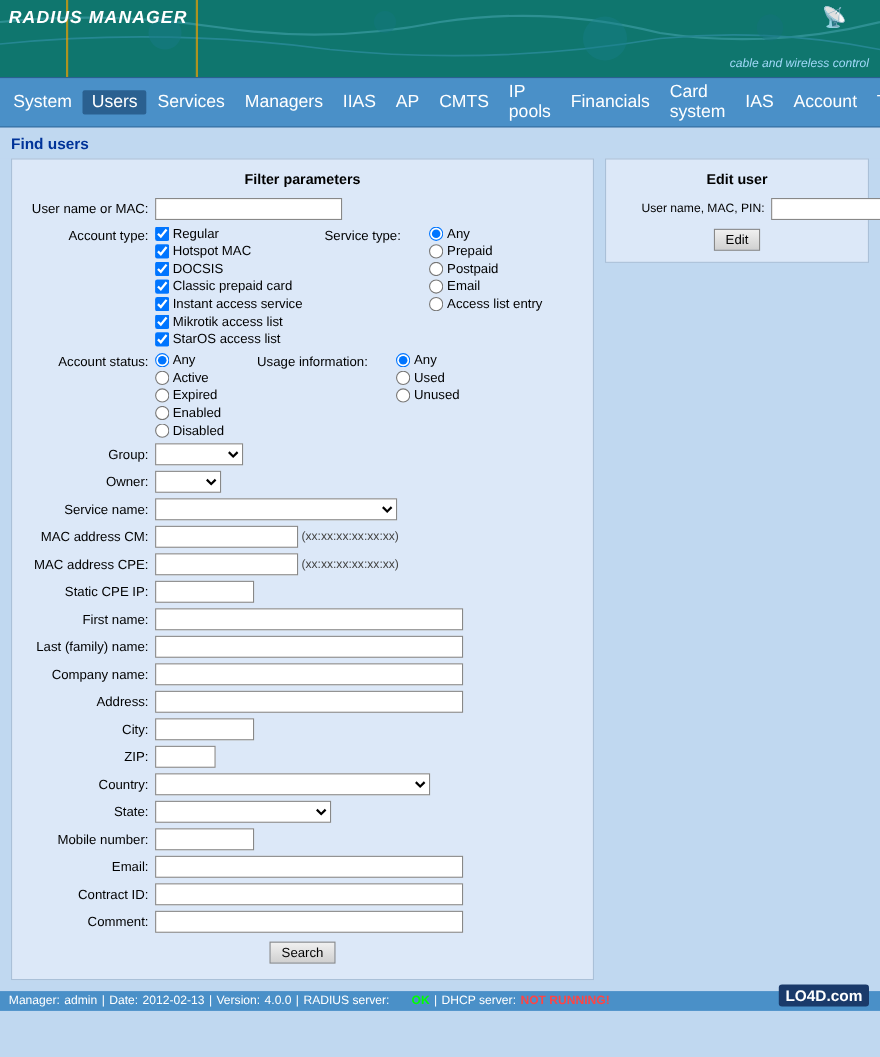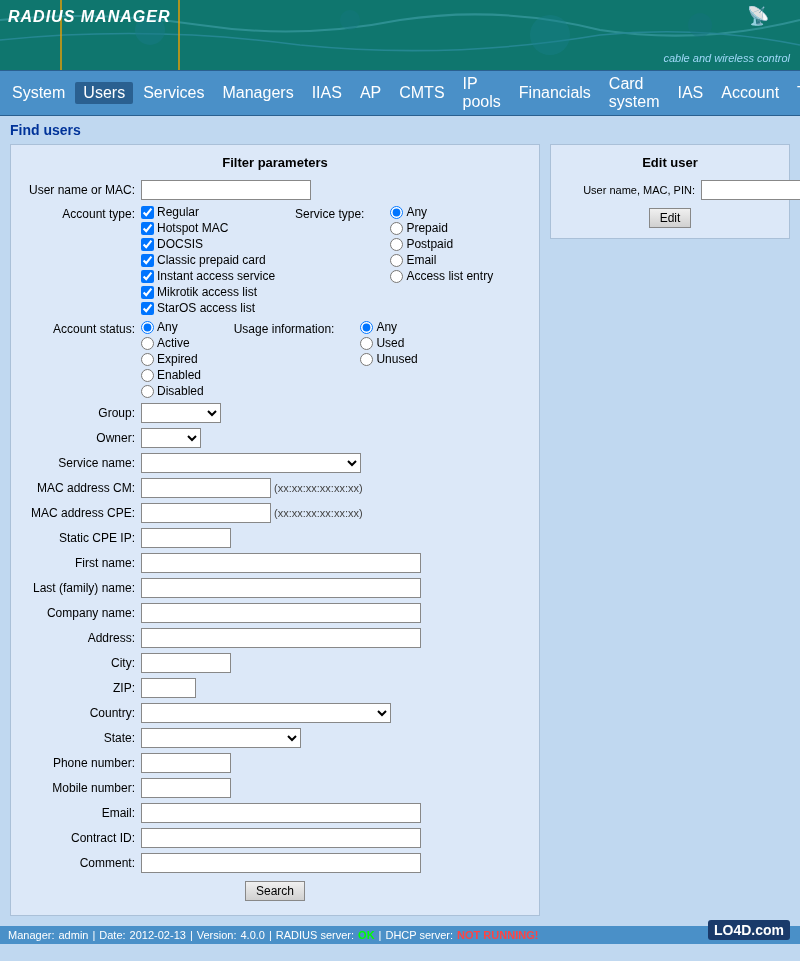--- a/index.html
+++ b/index.html
@@ -195,21 +195,21 @@
     
     #status-bar {
       background: #4a90c8;
       color: #fff;
       font-size: 11px;
       padding: 3px 8px;
       display: flex;
       align-items: center;
       gap: 4px;
     }
-    #status-bar .status-ok { color: #00ff00; font-weight: bold; }
+    #status-bar .status-ok { color: #00ff00; font-weight: bold; margin-left: 16px; }
     #status-bar .status-error { color: #ff4444; font-weight: bold; }
 
     
     #lo4d-logo {
       position: absolute;
       right: 10px;
       bottom: 4px;
       background: #1a3a6a;
       color: #fff;
       font-size: 14px;
@@ -478,24 +478,20 @@
     <div class="form-row">
       <span class="form-label">Country:</span>
       <select style="width:250px;"></select>
     </div>
 
     <div class="form-row">
       <span class="form-label">State:</span>
       <select style="width:160px;"></select>
     </div>
 
-    <div class="form-row">
-      <span class="form-label">Phone number:</span>
-      <input type="text" style="width: 90px;">
-    </div>
 
     <div class="form-row">
       <span class="form-label">Mobile number:</span>
       <input type="text" style="width: 90px;">
     </div>
 
     <div class="form-row">
       <span class="form-label">Email:</span>
       <input type="text" style="width: 280px;">
     </div>

